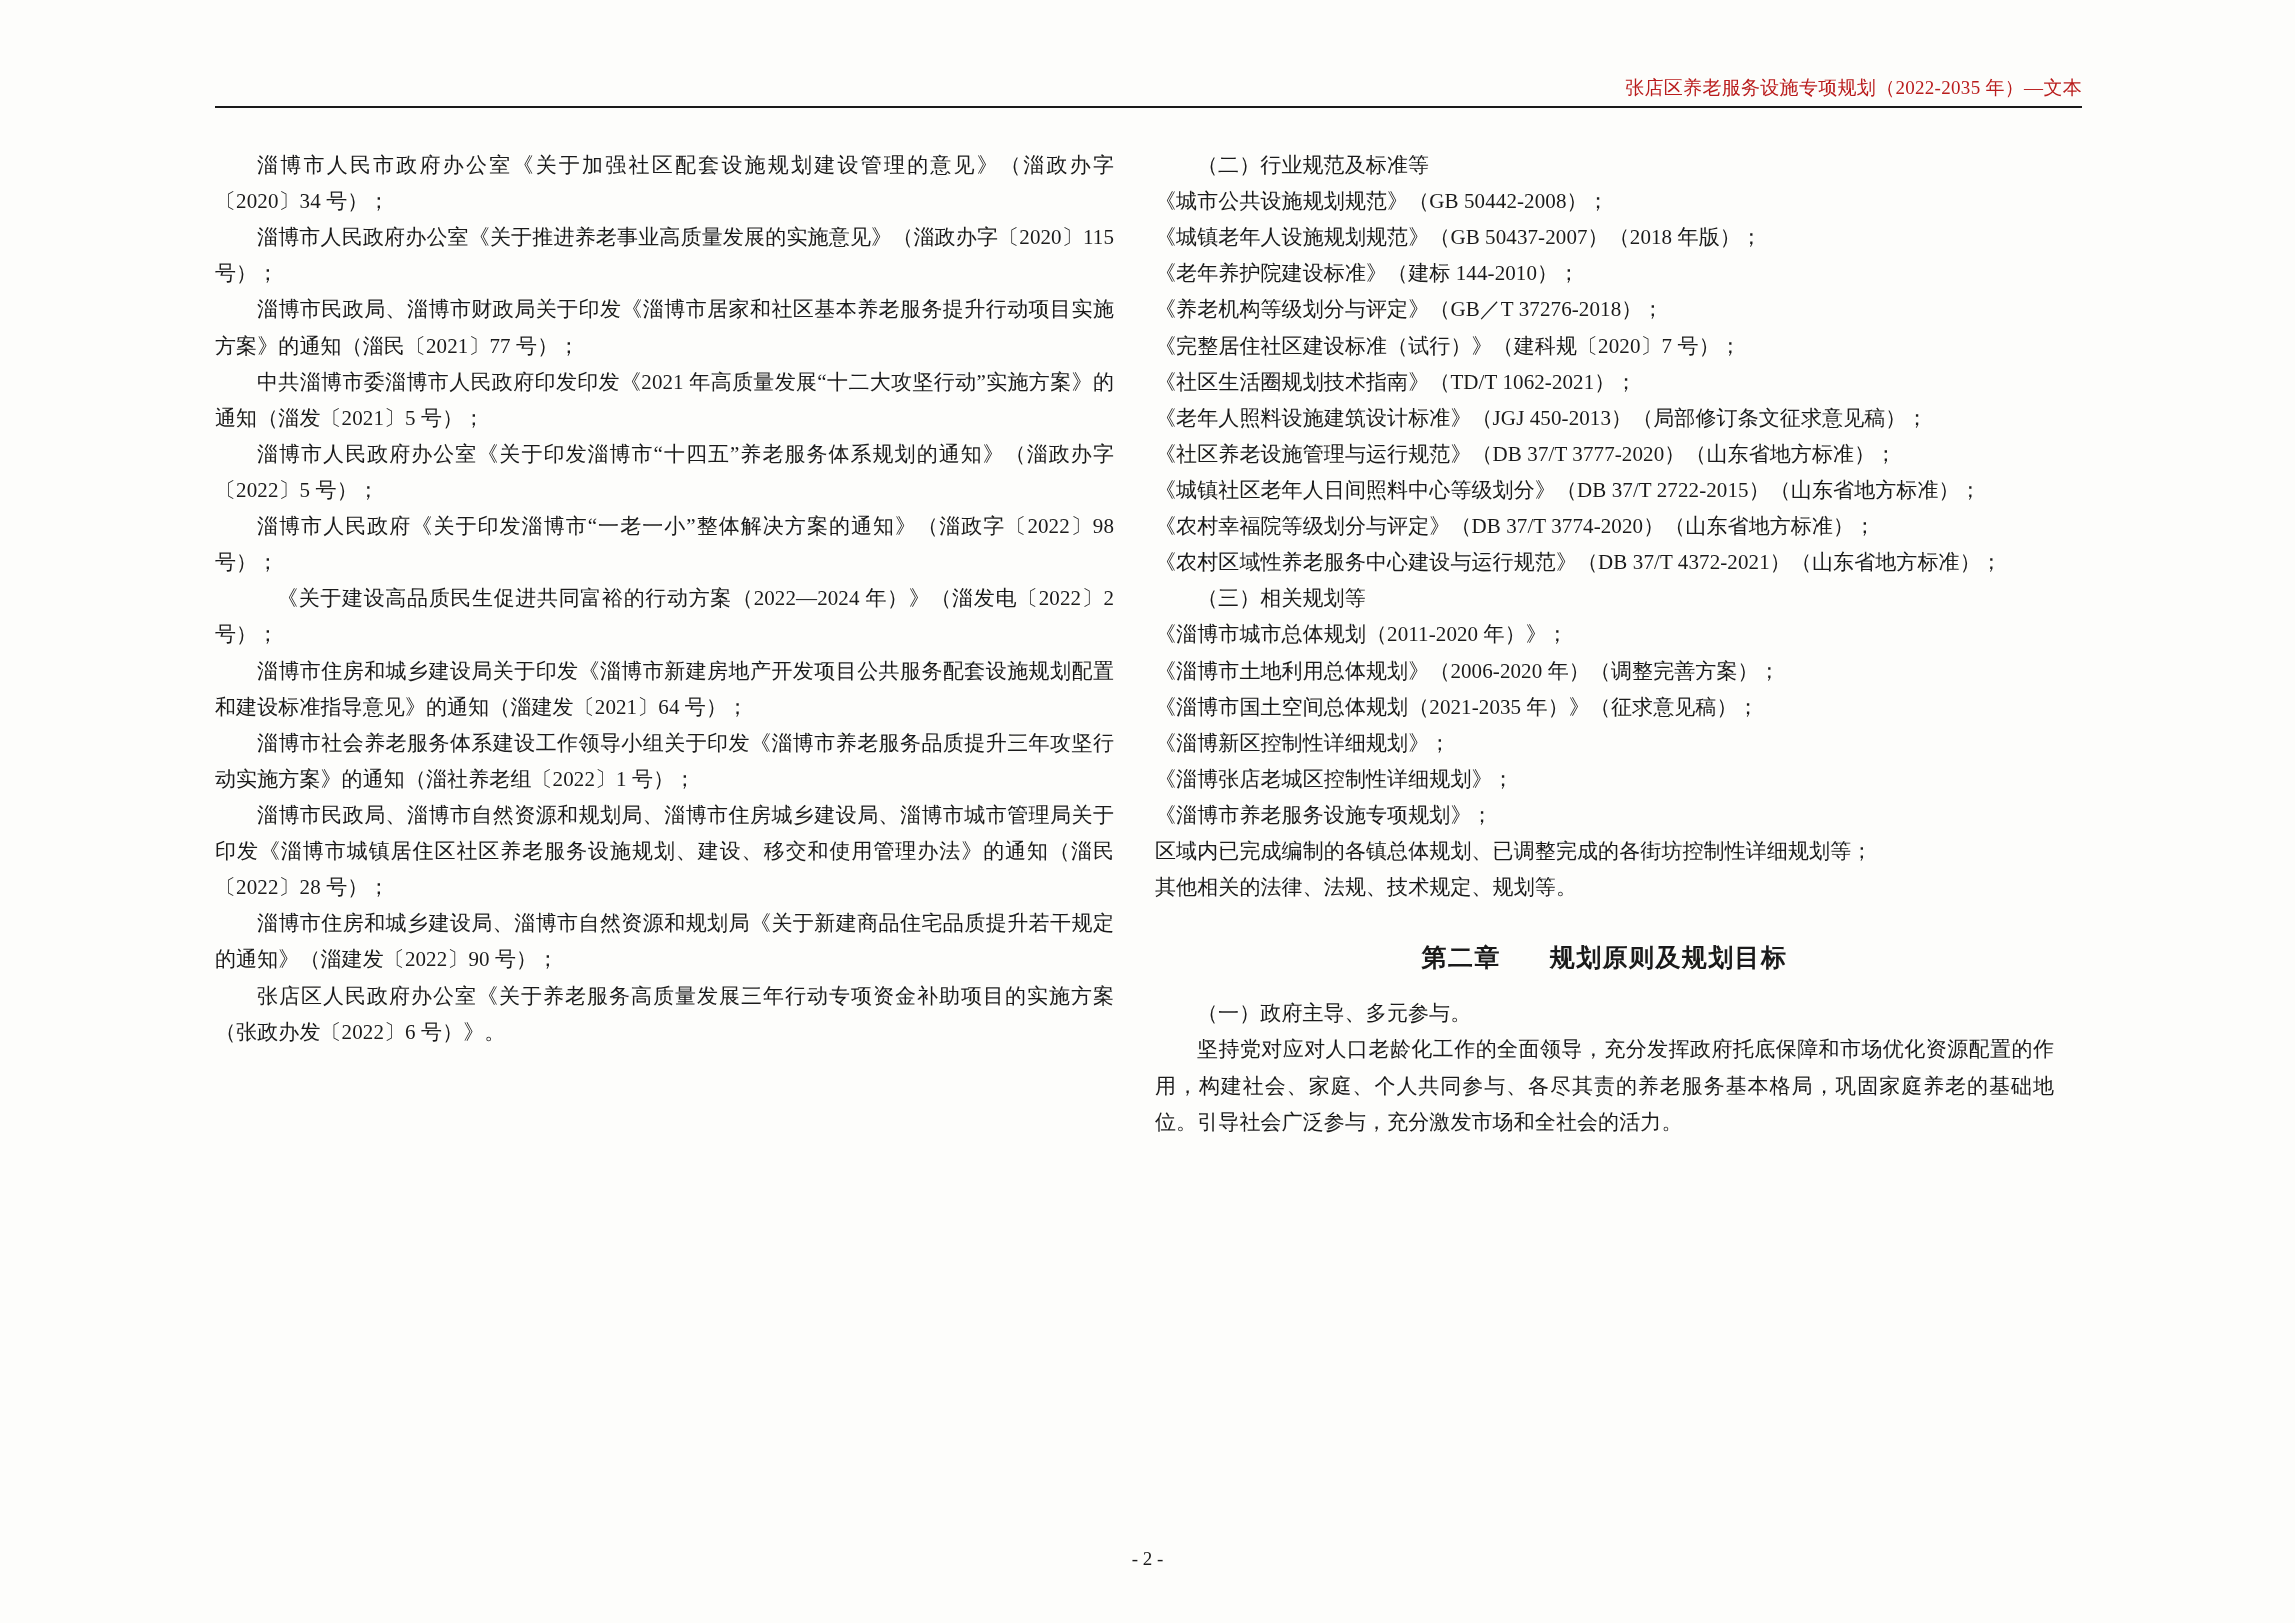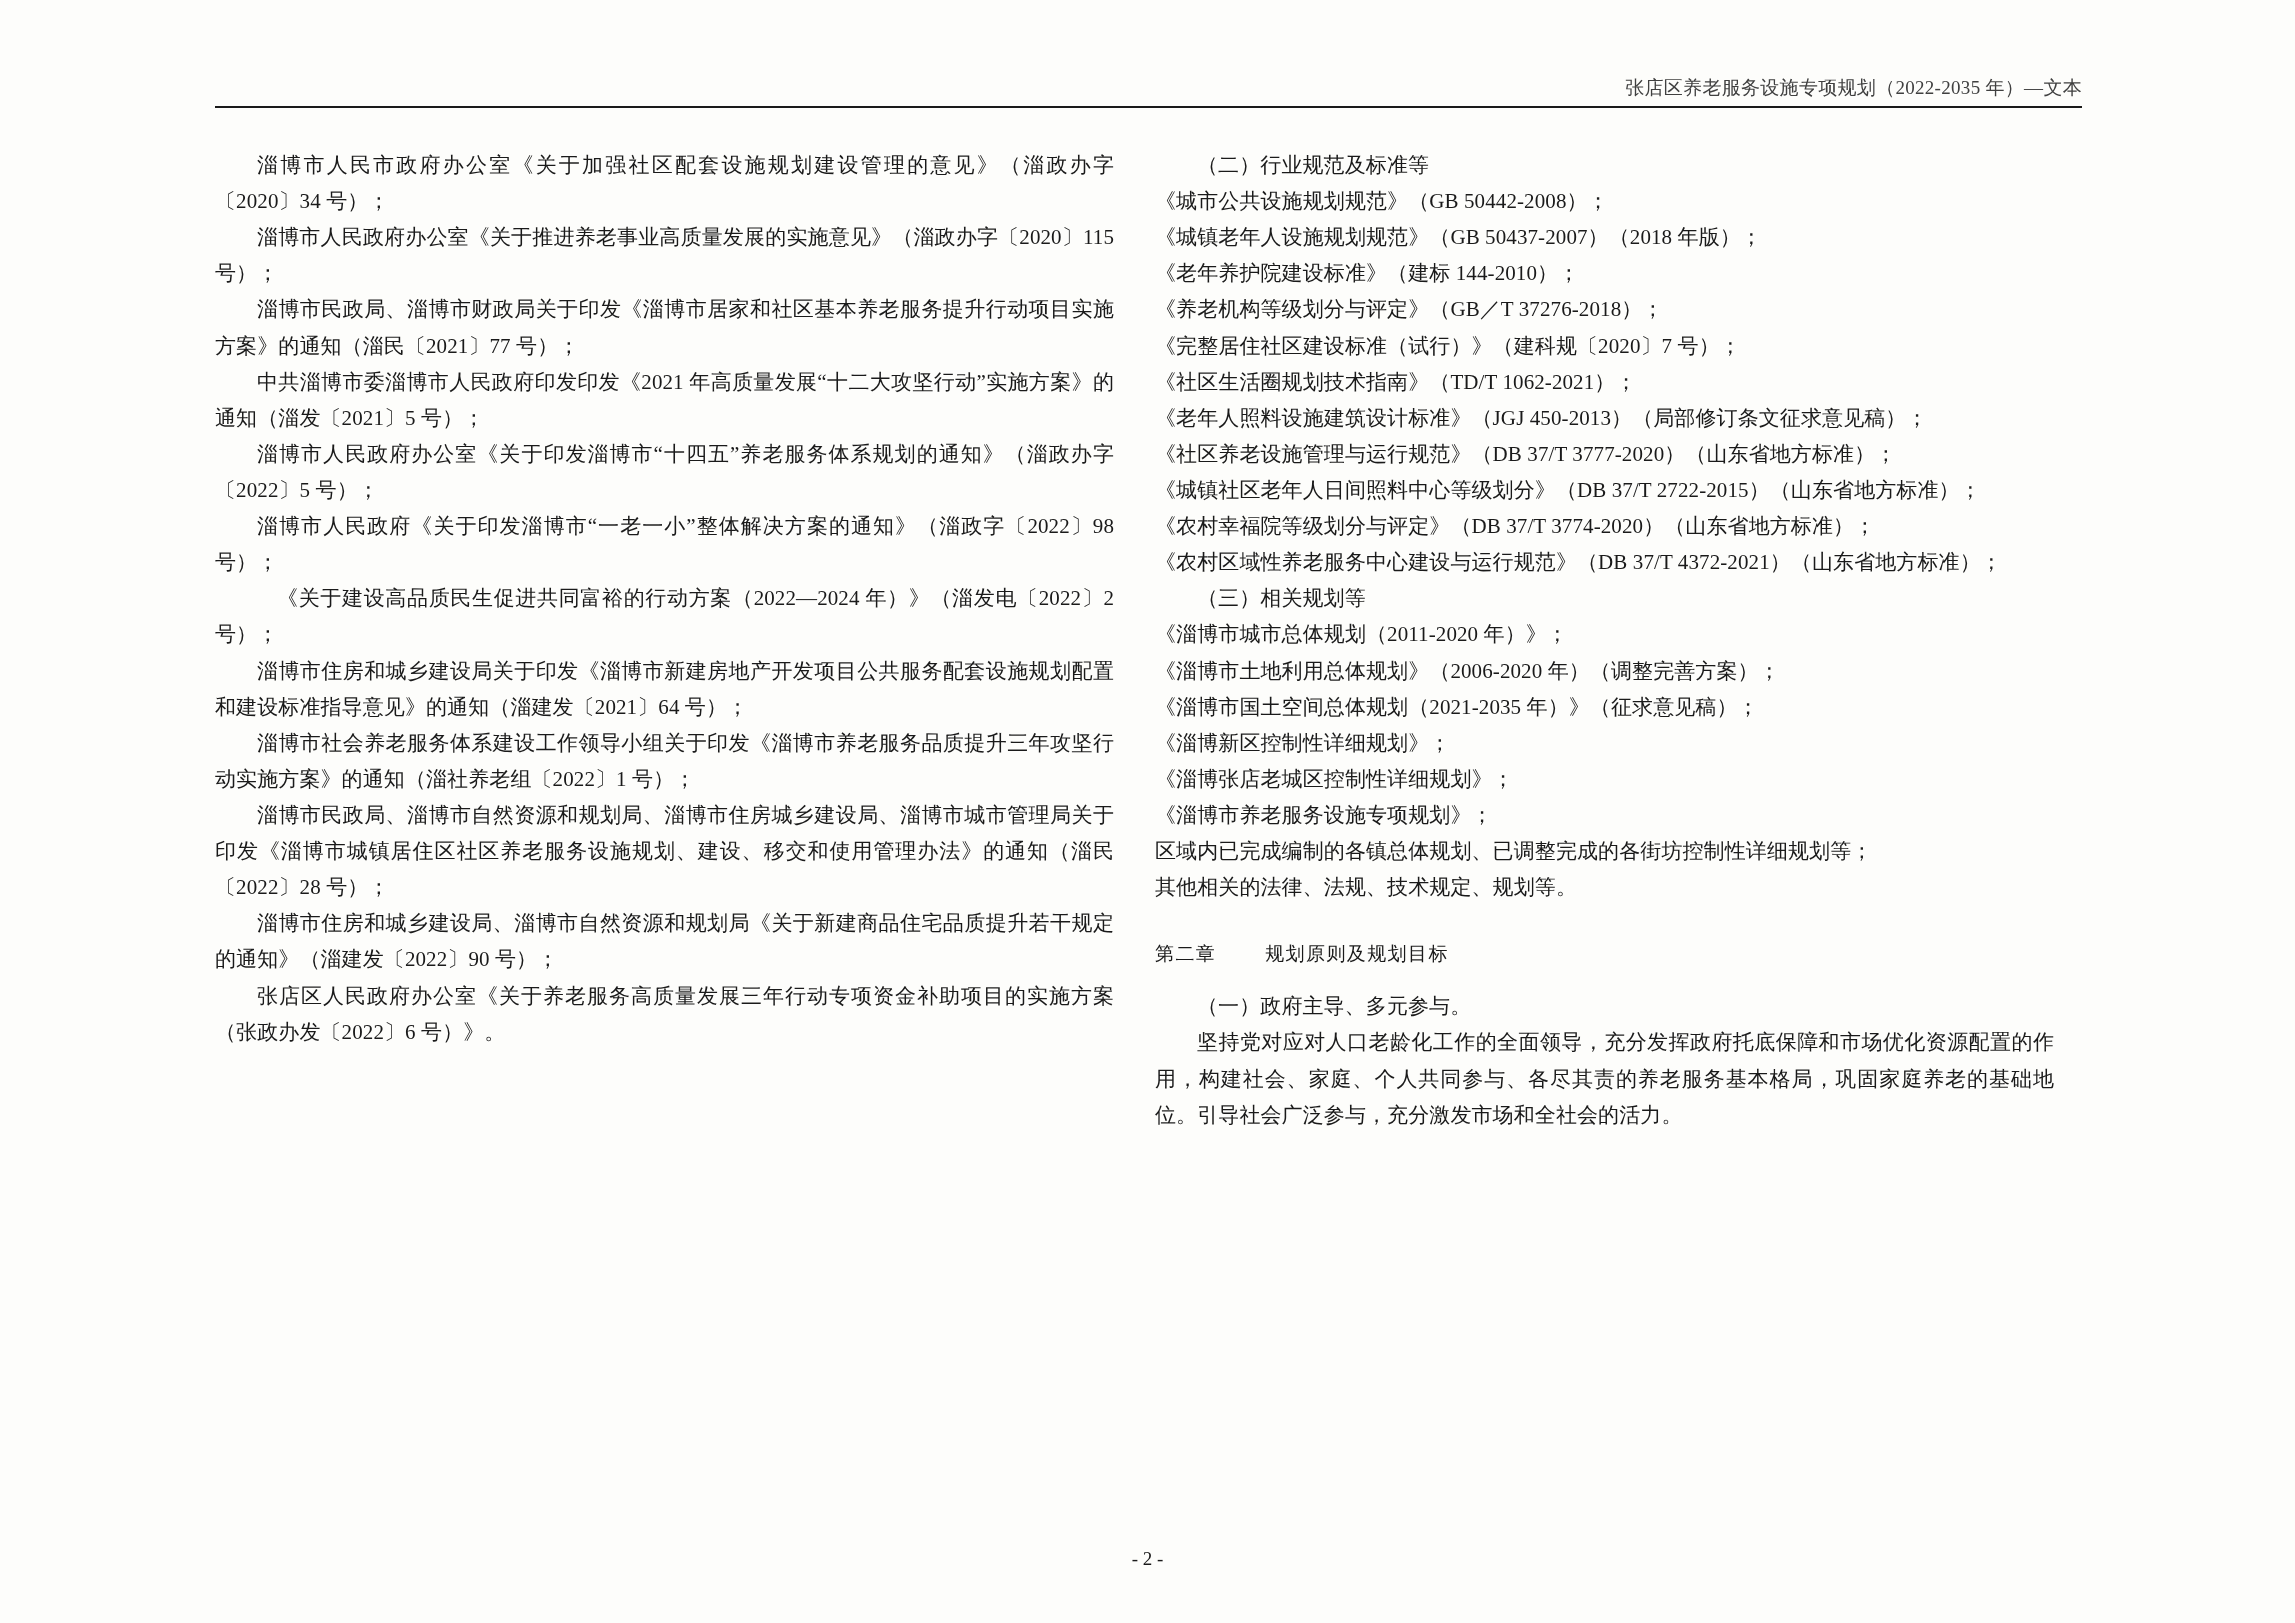--- a/index.html
+++ b/index.html
@@ -22,21 +22,21 @@
   .header {
     position: absolute;
     top: 75px;
     left: 215px;
     width: 1867px;
     display: flex;
     justify-content: flex-end;
     align-items: flex-end;
     font-size: 19px;
     letter-spacing: 0.3px;
-    color: #404040;
+    color: #b91c1c;
   }
   .header-rule {
     position: absolute;
     top: 106px;
     left: 215px;
     width: 1867px;
     height: 2.1px;
     background: #1a1a1a;
   }
   .columns {
@@ -60,22 +60,23 @@
   }
   p.ind {
     text-indent: 42px;
   }
   p.ind2 {
     text-indent: 62px;
   }
   .chapter-title {
     margin-top: 36px;
     margin-bottom: 21px;
-    font-size: 19px;
-    font-weight: normal;
+    font-size: 25px;
+    font-weight: bold;
+    text-align: center;
     letter-spacing: 1.4px;
   }
   .chapter-title .gap {
     display: inline-block;
     width: 49px;
   }
   .article {
     font-size: 21px;
     font-weight: bold;
     margin-top: 7px;

